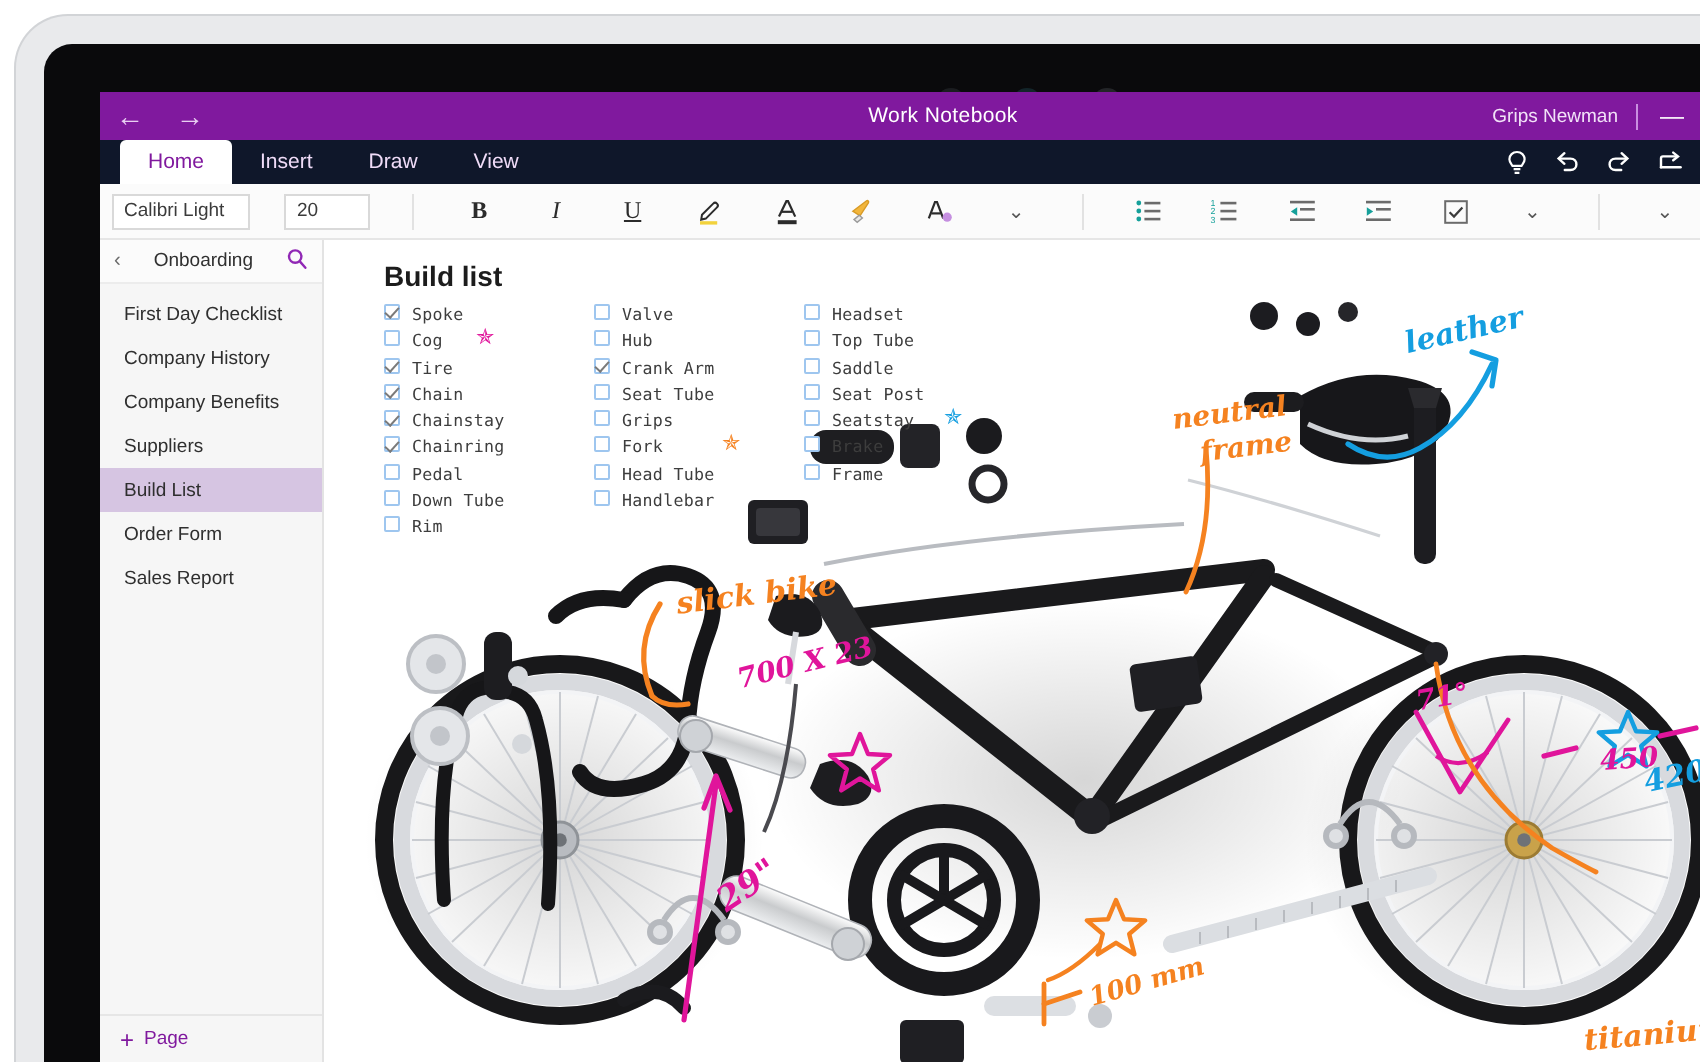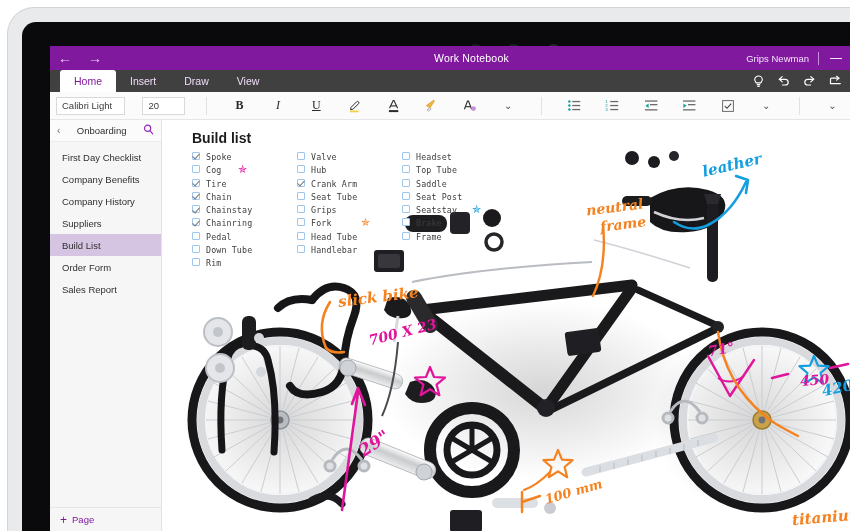--- a/index.html
+++ b/index.html
@@ -48,21 +48,21 @@
   #titlebar-right {
     position: absolute; right: 6px; top: 0; height: 24px;
     display: flex; align-items: center; gap: 9px;
   }
   #user-name { color: #f2e2f8; font-size: 9.5px; }
   #tb-divider { width: 1px; height: 13px; background: #c98fe0; }
   #min-btn { color: #ffffff; font-size: 12px; width: 16px; text-align: center; line-height: 1; }
 
   
   #tabstrip {
-    height: 22px; background: #404040; display: flex; align-items: flex-end; padding-left: 10px;
+    height: 22px; background: #0f172a; display: flex; align-items: flex-end; padding-left: 10px;
   }
   .rtab {
     height: 22px; padding: 0 14px; display: flex; align-items: center;
     color: #f0dcf8; font-size: 10.5px;
   }
   .rtab.active { background: #ffffff; color: #80199e; border-radius: 3px 3px 0 0; }
 
   
   #qat {
     position: absolute; right: 8px; top: 24px; height: 22px;
@@ -317,24 +317,24 @@
             <circle cx="4.6" cy="4.3" r="3.1"></circle>
               <path d="M6.9 6.7 9.7 9.9" stroke-linecap="round"></path>
           </svg>
         </span>
       </div>
       <div id="page-list">
         <div class="page-item">
             <span>First Day Checklist</span>
           </div>
         <div class="page-item">
-            <span>Company Benefits</span>
+            <span>Company History</span>
           </div>
         <div class="page-item">
-            <span>Company History</span>
+            <span>Company Benefits</span>
           </div>
         <div class="page-item">
             <span>Suppliers</span>
           </div>
         <div class="page-item active">
             <span>Build List</span>
           </div>
         <div class="page-item">
             <span>Order Form</span>
           </div>

